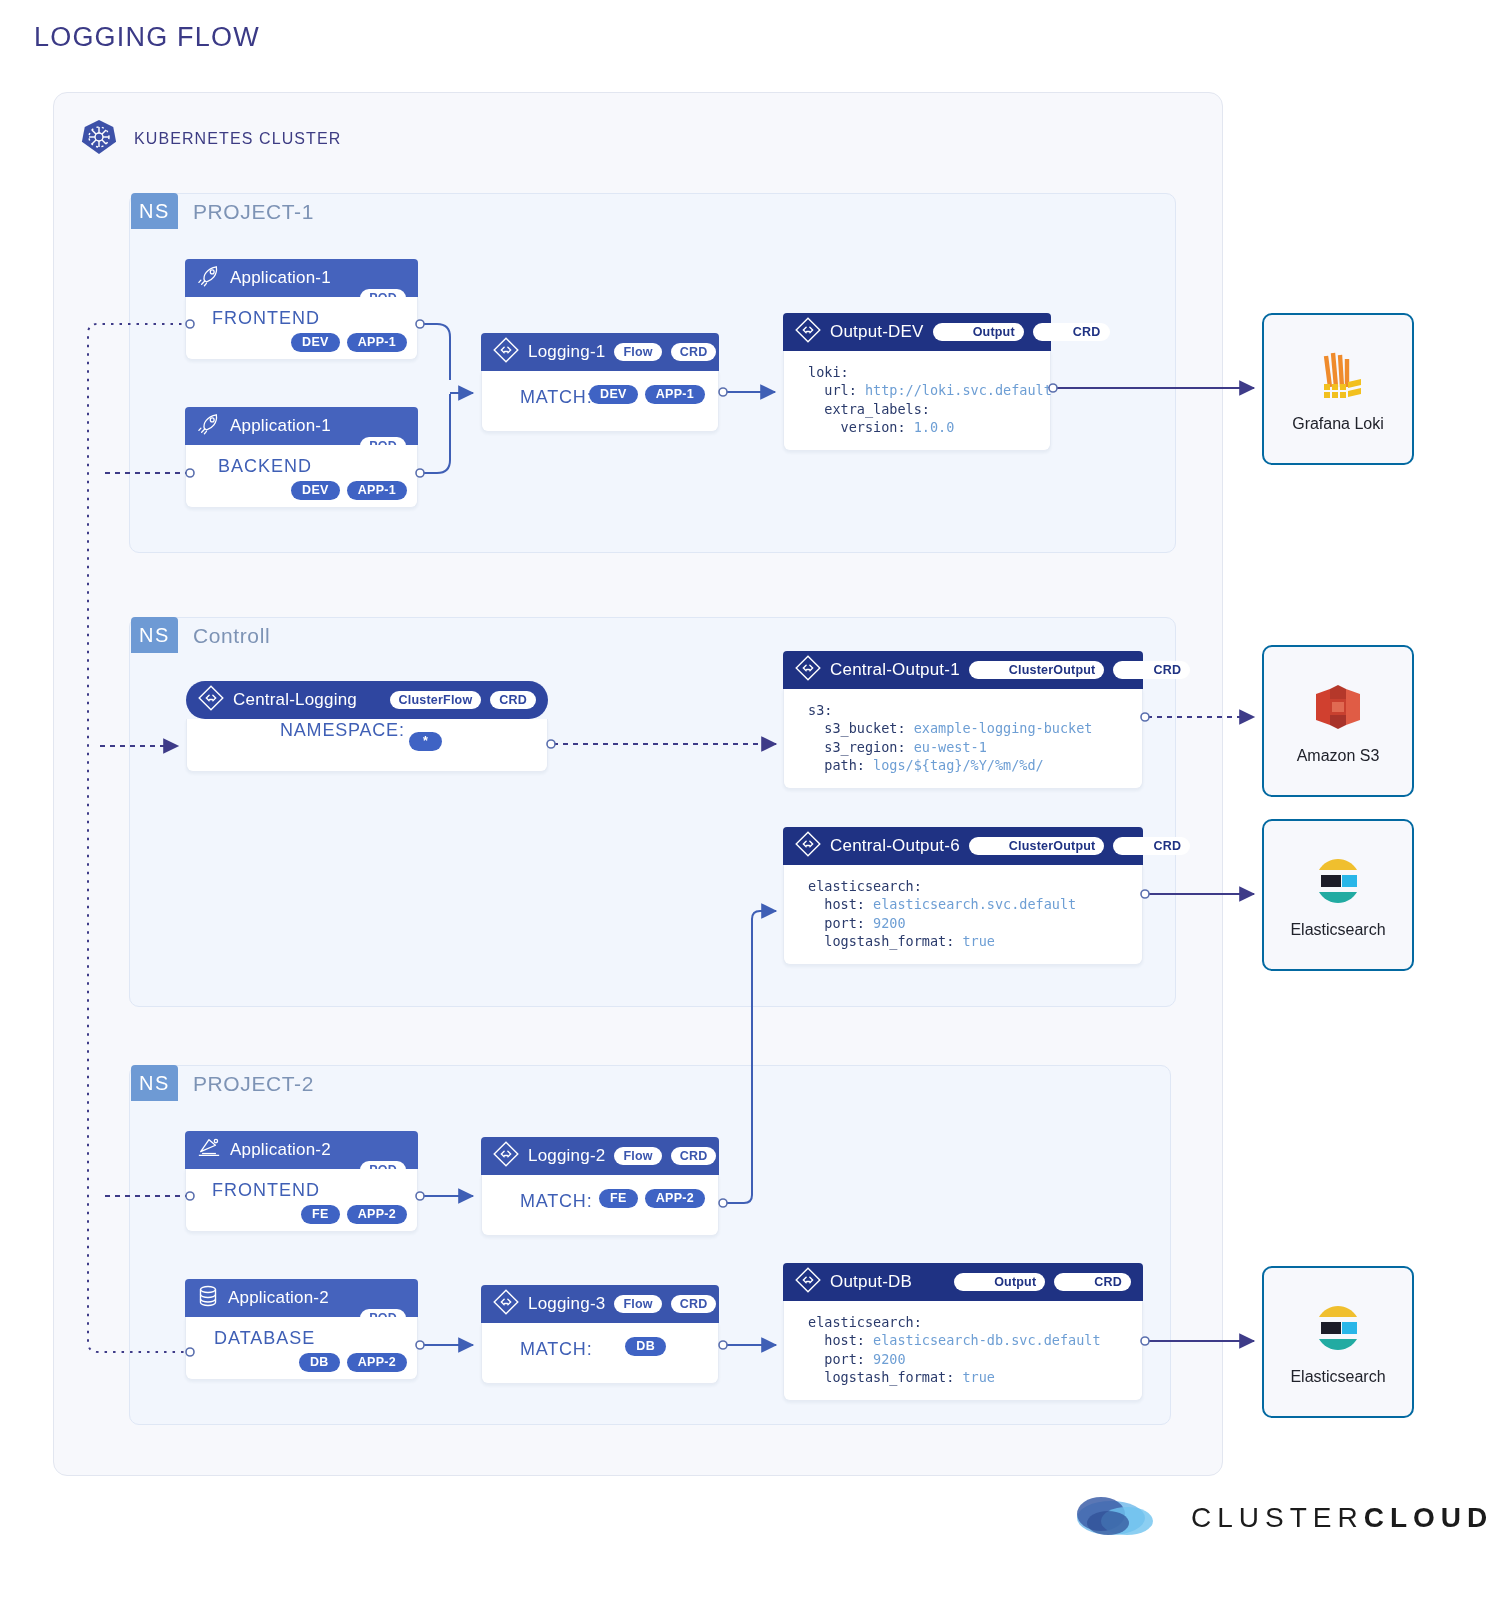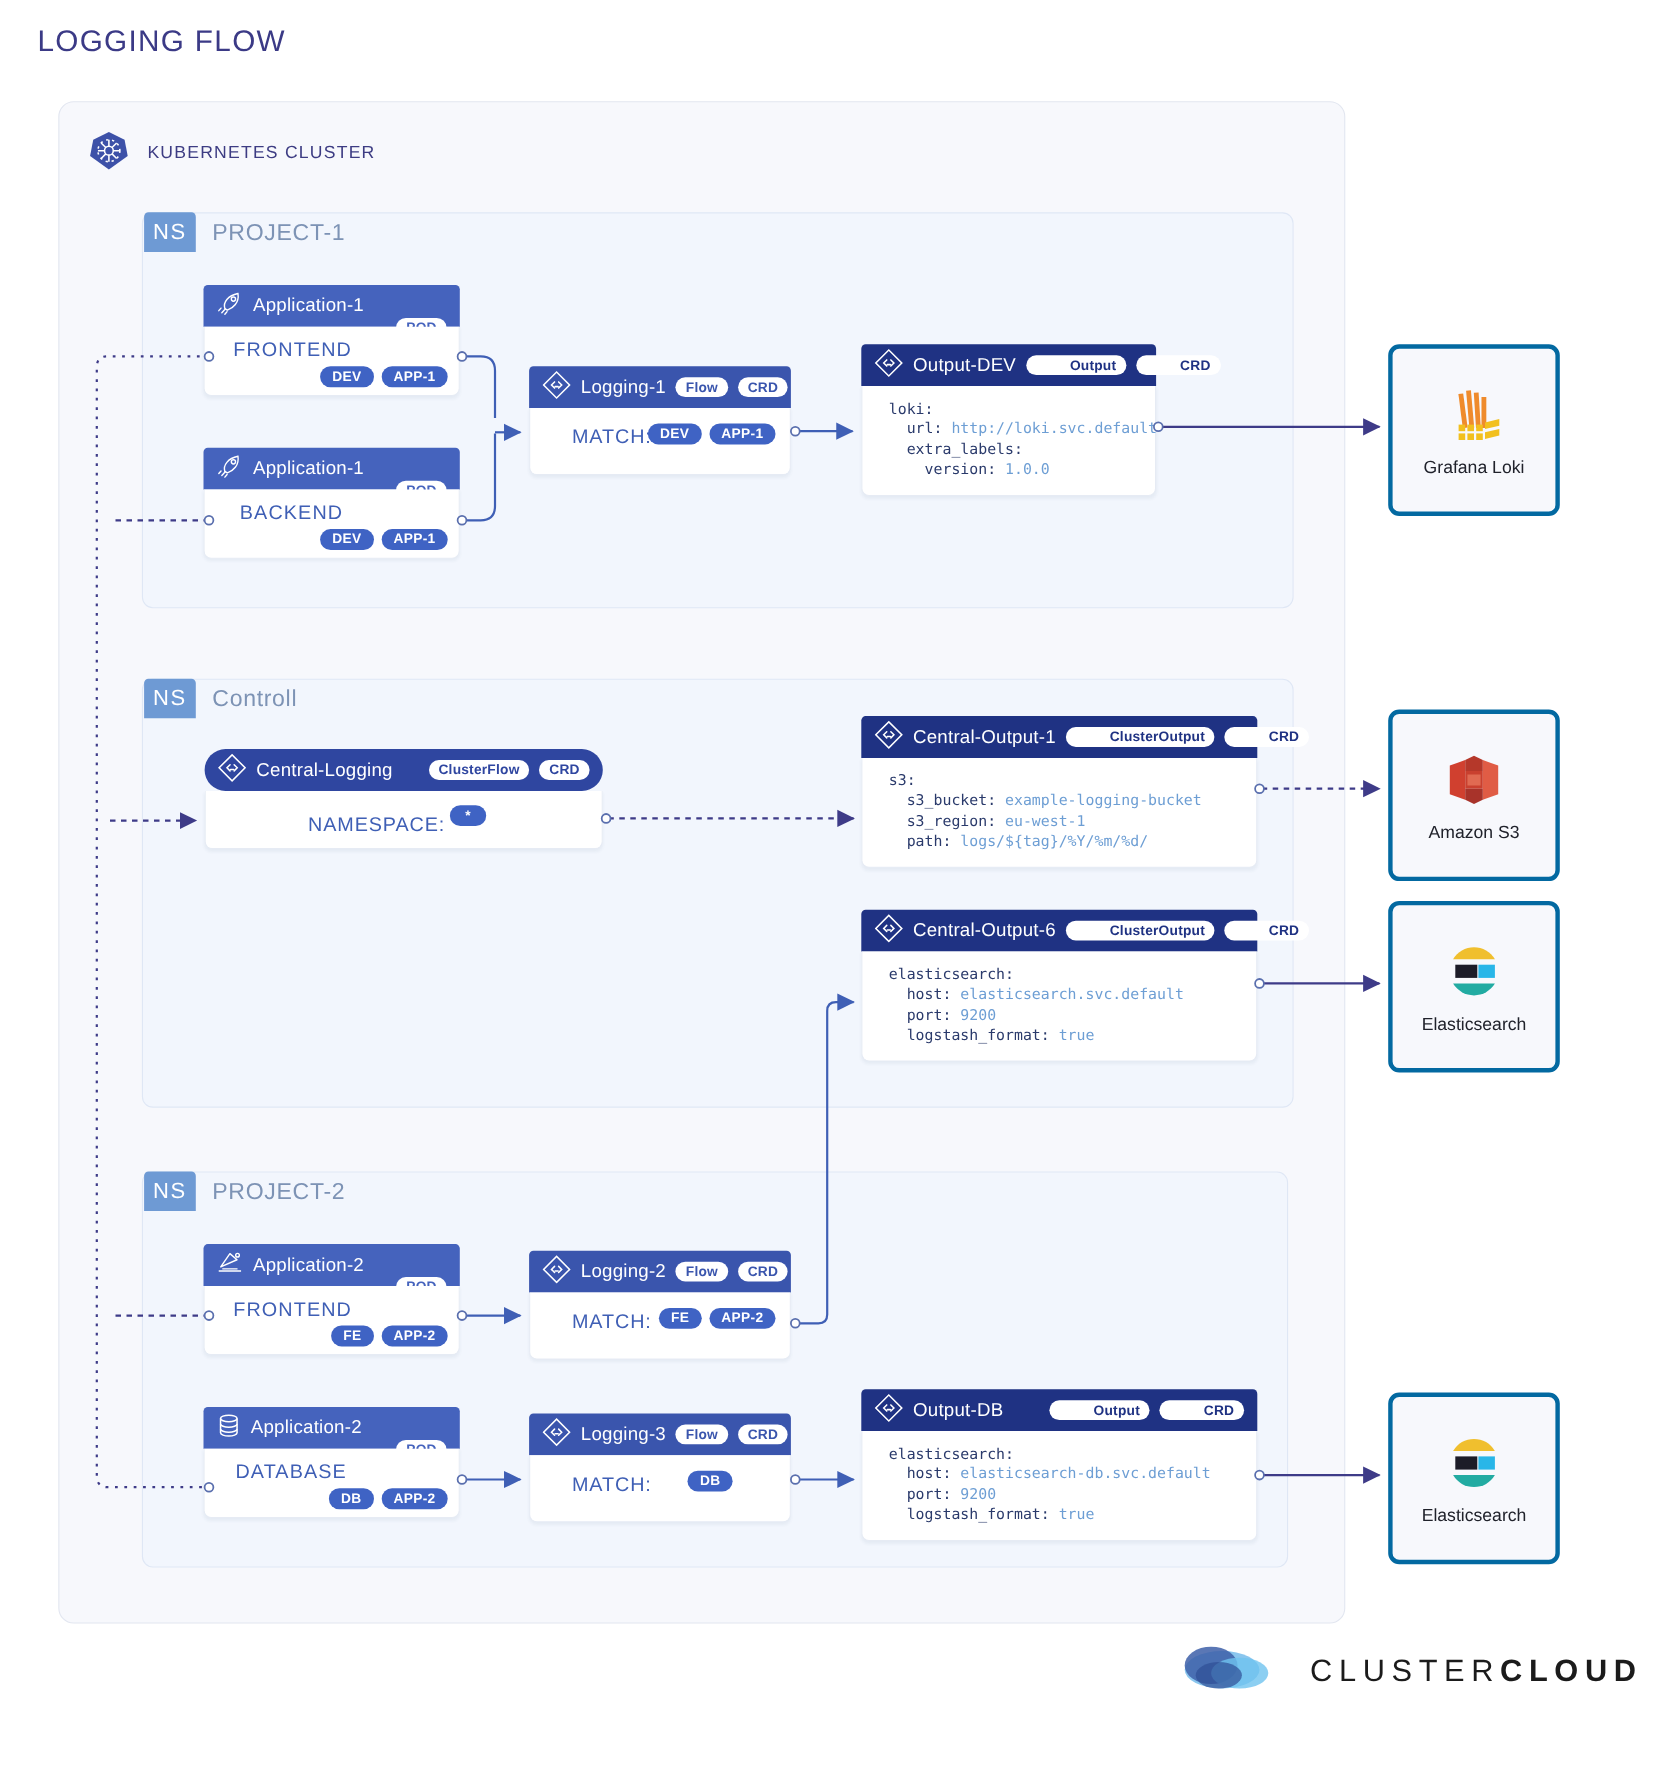--- a/index.html
+++ b/index.html
@@ -72,21 +72,21 @@
   
   .out .card-hd{background:#1f3283;}
   .out .pill{color:#1f3283;padding-left:40px;}
   .out .card-bd{padding:12px 16px 14px 24px;}
   .yaml{font-family:"DejaVu Sans Mono", monospace;font-size:13.5px;line-height:1.36;color:#2a3a6b;white-space:pre;}
   .yaml .v{color:#6d9ed4;}
 
   
   .dest{
     position:absolute;width:148px;height:148px;background:#f7f8fc;
-    border:4px solid #0369a1;border-radius:10px;
+    border:2px solid #0369a1;border-radius:10px;
     display:flex;flex-direction:column;align-items:center;justify-content:center;gap:10px;
   }
   .dest-label{font-size:16px;color:#20222b;}
   .dest-icon{height:60px;display:flex;align-items:center;justify-content:center;}
 
   
   #wires{position:absolute;left:0;top:0;width:1512px;height:1618px;pointer-events:none;}
 
   
   #footer-logo{position:absolute;left:1075px;top:1490px;display:flex;align-items:center;gap:16px;}
@@ -229,21 +229,21 @@
           <path d="M12 11 L9 14 L12 17" stroke-linecap="round"></path>
           <path d="M16 11 L19 14 L16 17" stroke-linecap="round"></path>
           <line x1="12.5" y1="15.6" x2="15.5" y2="15.6" stroke-linecap="round"></line>
         </svg>
       </span>
       <span class="ttl">Central-Logging</span>
       <span class="pill" style="margin-left:auto">ClusterFlow</span>
       <span class="pill">CRD</span>
     </div>
     <div class="card-bd">
-      <div class="match-lbl" style="left:93px;top:20px;">NAMESPACE:</div>
+      <div class="match-lbl" style="left:93px;top:1px;">NAMESPACE:</div>
       <div class="match-tags" style="left:222px;top:13px;right:auto;">
         <span class="tag" style="padding:2px 14px">*</span>
       </div>
     </div>
   </div>
 
   <div class="card out" style="left:783px;top:651px;width:360px;">
     <div class="card-hd">
       <span>
         <svg width="26" height="26" viewBox="0 0 28 28" fill="none" stroke="#fff" stroke-width="1.5">

